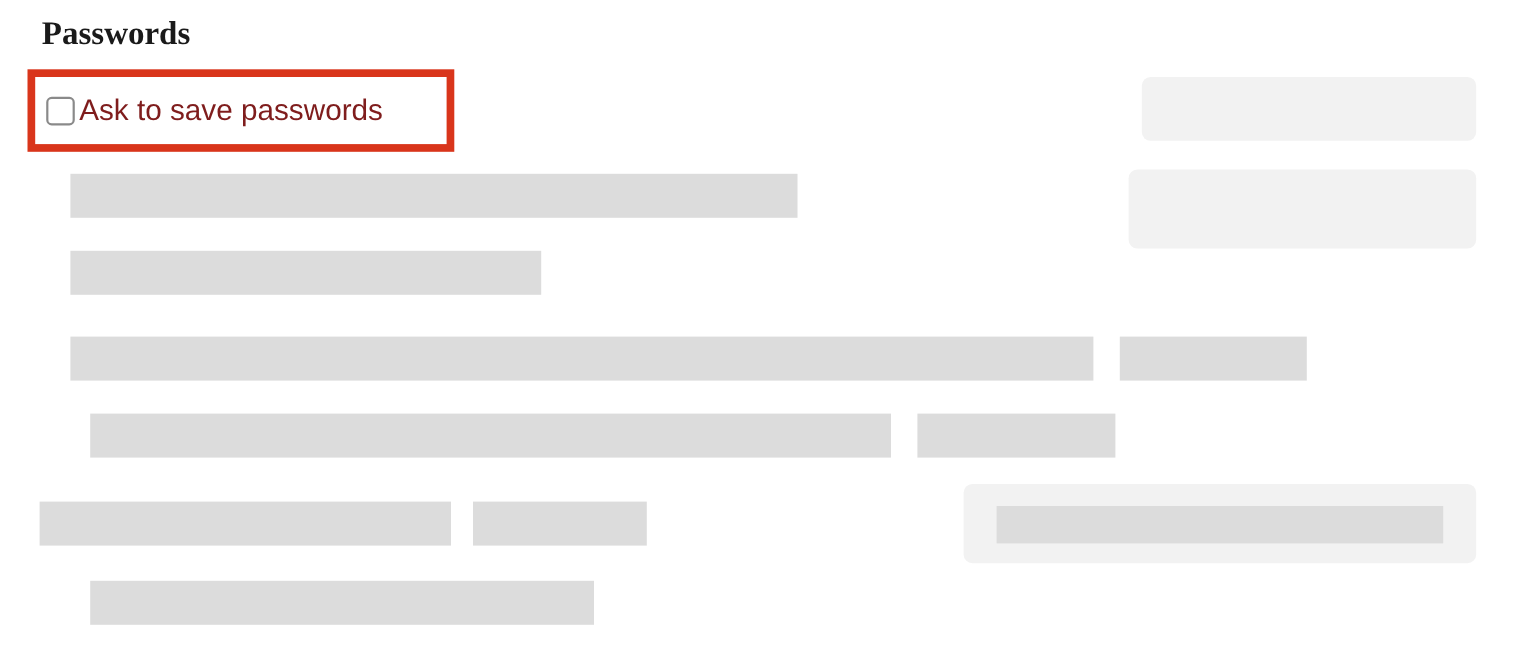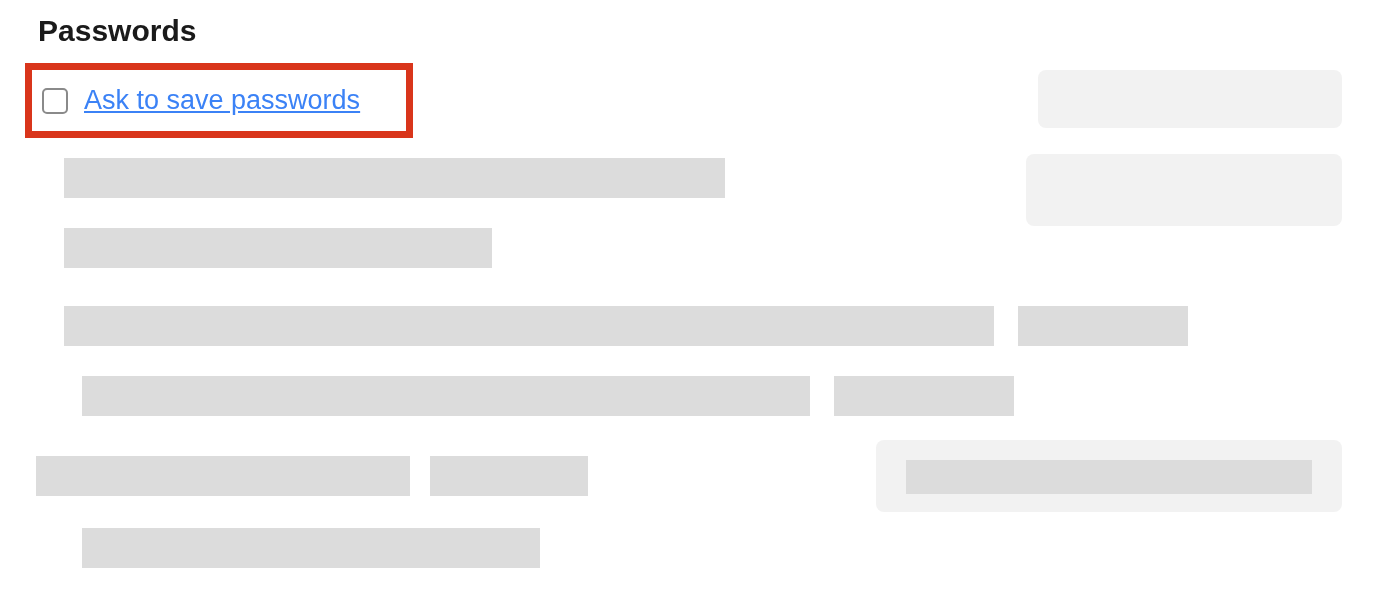--- a/index.html
+++ b/index.html
@@ -14,20 +14,21 @@
       height: 610px;
       position: relative;
     }
     .section-title {
       position: absolute;
       left: 38px;
       top: 14px;
       font-size: 30px;
       font-weight: 700;
       color: #1a1a1a;
+      font-family: Liberation Serif, serif;
     }
     .highlight-box {
       position: absolute;
       left: 25px;
       top: 63px;
       width: 388px;
       height: 75px;
       border: 7px solid #d9351b;
       display: flex;
       align-items: center;
@@ -36,24 +37,23 @@
     .checkbox {
       width: 26px;
       height: 26px;
       border: 2.5px solid #8a8a8a;
       border-radius: 5px;
       background: #ffffff;
       flex-shrink: 0;
       cursor: pointer;
     }
     .checkbox-label {
-      margin-left: 16px;
+      margin-left: 4px;
       font-size: 27px;
-      color: #3b82f6;
-      text-decoration: underline;
+      color: #7f1d1d;
     }
     .skeleton {
       position: absolute;
       background: #dcdcdc;
     }
     .skeleton-light {
       position: absolute;
       background: #f2f2f2;
       border-radius: 8px;
     }

